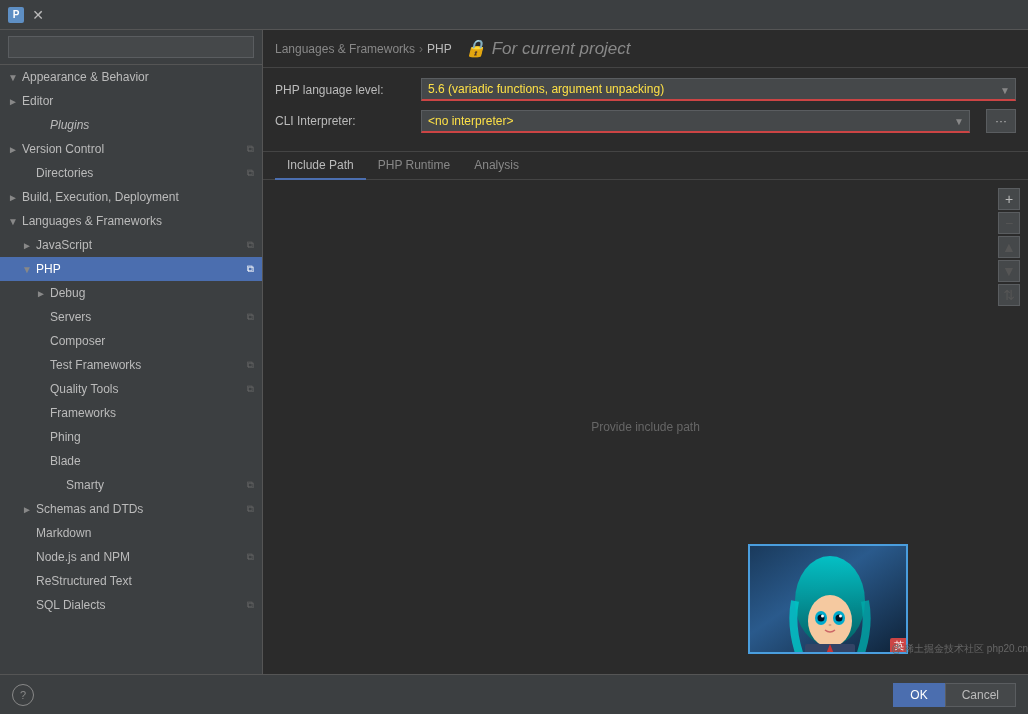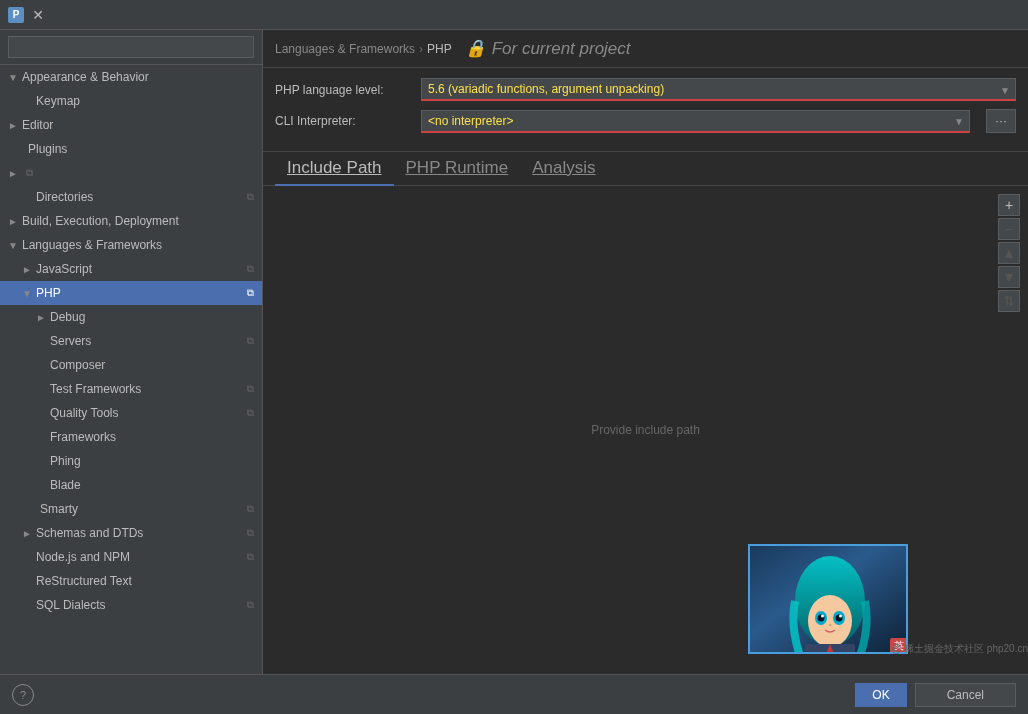--- a/index.html
+++ b/index.html
@@ -199,25 +199,24 @@
     
     .tabs-bar {
       display: flex;
       border-bottom: 1px solid #444;
       padding: 0 12px;
       background: #2b2b2b;
     }
     .tab {
       padding: 6px 12px;
       cursor: pointer;
-      font-size: 17px;
+      font-size: 12px;
       color: #888;
       border-bottom: 2px solid transparent;
       margin-bottom: -1px;
-      text-decoration: underline;
     }
     .tab.active {
       color: #bbbbbb;
       border-bottom: 2px solid #4b6eaf;
     }
 
     
     .include-path-content {
       flex: 1;
       position: relative;
@@ -298,35 +297,34 @@
       border: 1px solid #888;
       color: #888;
       display: flex;
       align-items: center;
       justify-content: center;
       cursor: pointer;
       font-size: 11px;
     }
     .bottom-right-btns {
       display: flex;
-      gap: 8px;
     }
     .btn-primary {
       background: #4b6eaf;
       border: 1px solid #4b6eaf;
       color: white;
       padding: 4px 16px;
       cursor: pointer;
       font-size: 12px;
     }
     .btn-secondary {
       background: #45484a;
       border: 1px solid #5a5d60;
       color: #bbbbbb;
-      padding: 4px 31px;
+      padding: 4px 16px;
       cursor: pointer;
       font-size: 12px;
     }
 
     
     .sidebar::-webkit-scrollbar { width: 6px; }
     .sidebar::-webkit-scrollbar-track { background: #3c3f41; }
     .sidebar::-webkit-scrollbar-thumb { background: #555; }
 
     
@@ -351,34 +349,31 @@
         <span class="search-icon-inner">🔍</span>
         <input class="search-input" type="text" style="">
       </div>
     </div>
 
     <div id="sidebar-tree">
         <div class="tree-item" style="padding-left: 8px;">
           <span class="tree-toggle">▼</span>
           <span class="tree-label">Appearance &amp; Behavior</span>
         </div>
-        <div class="tree-item" style="padding-left: 22px;">
-          <span class="tree-toggle"></span>
-          <span class="tree-label">Keymap</span>
-        </div>
         <div class="tree-item" style="padding-left: 8px;">
           <span class="tree-toggle">►</span>
           <span class="tree-label">Editor</span>
         </div>
-        <div class="tree-item" style="padding-left: 14px;">
+        <div class="tree-item" style="padding-left: 36px; font-style: italic;">
           <span class="tree-toggle"></span>
           <span class="tree-label">Plugins</span>
         </div>
         <div class="tree-item" style="padding-left: 8px;">
           <span class="tree-toggle">►</span>
+          <span class="tree-label">Version Control</span>
           <span class="copy-icon">⧉</span>
         </div>
         <div class="tree-item" style="padding-left: 22px;">
           <span class="tree-toggle"></span>
           <span class="tree-label">Directories</span>
           <span class="copy-icon">⧉</span>
         </div>
         <div class="tree-item" style="padding-left: 8px;">
           <span class="tree-toggle">►</span>
           <span class="tree-label">Build, Execution, Deployment</span>
@@ -425,29 +420,33 @@
           <span class="tree-label">Frameworks</span>
         </div>
         <div class="tree-item" style="padding-left: 36px;">
           <span class="tree-toggle"></span>
           <span class="tree-label">Phing</span>
         </div>
         <div class="tree-item" style="padding-left: 36px;">
           <span class="tree-toggle"></span>
           <span class="tree-label">Blade</span>
         </div>
-        <div class="tree-item" style="padding-left: 26px;">
+        <div class="tree-item" style="padding-left: 52px;">
           <span class="tree-toggle"></span>
           <span class="tree-label">Smarty</span>
           <span class="copy-icon">⧉</span>
         </div>
         <div class="tree-item" style="padding-left: 22px;">
           <span class="tree-toggle">►</span>
           <span class="tree-label">Schemas and DTDs</span>
           <span class="copy-icon">⧉</span>
+        </div>
+        <div class="tree-item" style="padding-left: 22px;">
+          <span class="tree-toggle"></span>
+          <span class="tree-label">Markdown</span>
         </div>
         <div class="tree-item" style="padding-left: 22px;">
           <span class="tree-toggle"></span>
           <span class="tree-label">Node.js and NPM</span>
           <span class="copy-icon">⧉</span>
         </div>
         <div class="tree-item" style="padding-left: 22px;">
           <span class="tree-toggle"></span>
           <span class="tree-label">ReStructured Text</span>
         </div>

